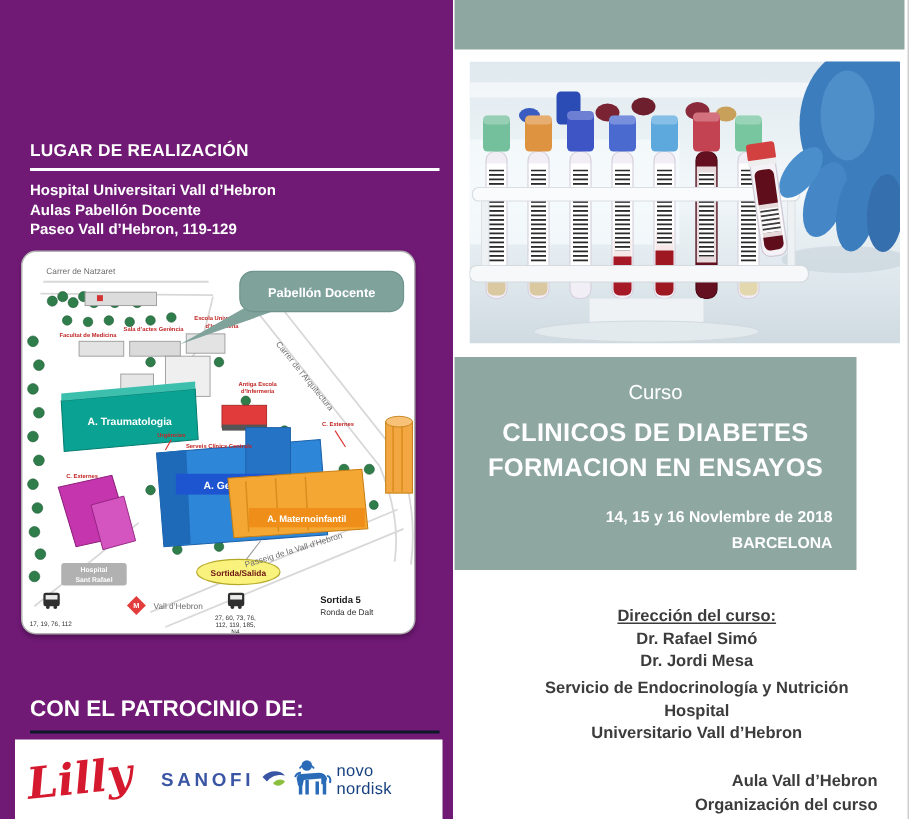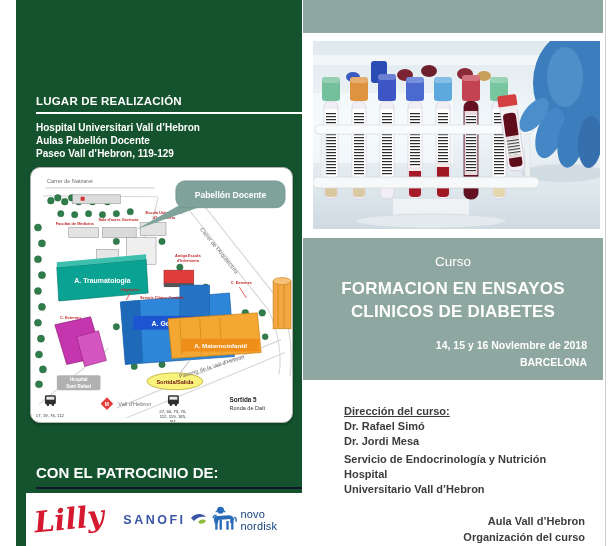--- a/index.html
+++ b/index.html
@@ -1,20 +1,20 @@
 <!DOCTYPE html>
 <html><head>
 <meta charset="utf-8">
 <style>
   * { margin:0; padding:0; box-sizing:border-box; }
   body { font-family:"Liberation Sans", sans-serif; background:#fff; }
   .page { position:relative; width:609px; height:546px; overflow:hidden; background:#fff; }
 
   
-  .left-panel { position:absolute; left:16px; top:0; width:302px; height:546px; background:#14532d; }
+  .left-panel { position:absolute; left:0; top:0; width:302px; height:546px; background:#701a75; }
   .loc-header { position:absolute; left:20px; top:95px; width:273px; color:#fff; font-size:11.5px;
                 font-weight:700; letter-spacing:.2px; padding-bottom:5px; border-bottom:2px solid #fff; }
   .address { position:absolute; left:20px; top:121px; color:#fff; font-size:10px; font-weight:700; line-height:13px; }
   .map-box { position:absolute; left:14px; top:167px; width:263px; height:256px; background:#fff;
              border:1px solid #b2b2b2; border-radius:10px; box-shadow:0 2px 3px rgba(0,0,0,.25); overflow:hidden; }
   .map-box svg { display:block; }
   .sponsor-header { position:absolute; left:20px; top:464px; width:273px; color:#fff; font-size:15px;
                     font-weight:700; padding-bottom:6px; border-bottom:2px solid #0f172a; }
   .logo-box { position:absolute; left:10px; top:493px; width:285px; height:53px; background:#fff;
               display:flex; align-items:center; justify-content:space-around; padding:0 8px; }
@@ -22,25 +22,25 @@
                 color:#d5192e; transform:rotate(-6deg); line-height:1; }
   .sanofi-logo { display:flex; align-items:center; gap:4px; }
   .sanofi-text { color:#3b55a5; font-size:12.5px; font-weight:700; letter-spacing:2.5px;margin-left:19px; }
   .novo-logo { display:flex; flex-direction:row; align-items:center; gap:1px; }
   .novo-text { color:#16407f; font-size:11px; font-weight:500; letter-spacing:.2px; }
 
   
   .right-panel { position:absolute; left:302px; top:0; width:307px; height:546px; background:#fff; }
   .top-band { position:absolute; left:1px; top:0; width:300px; height:33px; background:#8fa7a1; }
   .photo { position:absolute; left:11px; top:41px; width:287px; height:188px; }
-  .course-box { position:absolute; left:1px; top:238px; width:300px; height:142px; background:#8fa7a1; color:#fff; }
+  .course-box { position:absolute; left:1px; top:238px; width:268px; height:142px; background:#8fa7a1; color:#fff; }
   .course-kicker { text-align:center; margin-top:16px; font-size:13.5px; }
   .course-title { text-align:center; margin-top:8px; font-size:17px; font-weight:700; line-height:23px; letter-spacing:.2px; }
   .course-when { position:absolute; right:16px; bottom:9px; text-align:right; font-size:10.5px; font-weight:700; line-height:17px; }
-  .credits { position:absolute; left:0; right:24px; top:404px; text-align:left; color:#3c3c3c;
+  .credits { position:absolute; left:0; right:24px; top:404px; text-align:center; color:#3c3c3c;
              font-size:11px; font-weight:700; line-height:15px;padding-left:42px; }
   .credits .u { text-decoration:underline; }
   .credits .svc { margin-top:3px; }
   .org { position:absolute; left:0; right:24px; top:513px; text-align:right; color:#3c3c3c;
          font-size:11px; font-weight:700; line-height:16px; }
   .edge-line { position:absolute; right:3px; top:0; width:1px; height:546px; background:#cfcfcf; }
 
   
   text { font-family:"Liberation Sans", sans-serif; }
   .mt-red { fill:#c22626; font-size:3.9px; font-weight:700; }
@@ -383,22 +383,22 @@
           <rect x="189" y="65" width="19" height="4" fill="#eeeeee"></rect>
           <rect x="191" y="95" width="15" height="22" fill="#fff" opacity=".85"></rect>
           <rect x="192.5" y="98" width="12" height="16" fill="url(#bc)" opacity=".9"></rect>
         </g>
       </svg>
     </div>
 
     <div class="course-box">
       <div class="course-kicker">Curso</div>
       <div class="course-title">
+        <div>CLINICOS DE DIABETES</div>
         <div>FORMACION EN ENSAYOS</div>
-        <div>CLINICOS DE DIABETES</div>
       </div>
       <div class="course-when">
         <div>14, 15 y 16 Novlembre de 2018</div>
         <div>BARCELONA</div>
       </div>
     </div>
 
     <div class="credits">
       <div class="u">Dirección del curso:</div>
       <div>Dr. Rafael Simó</div>

